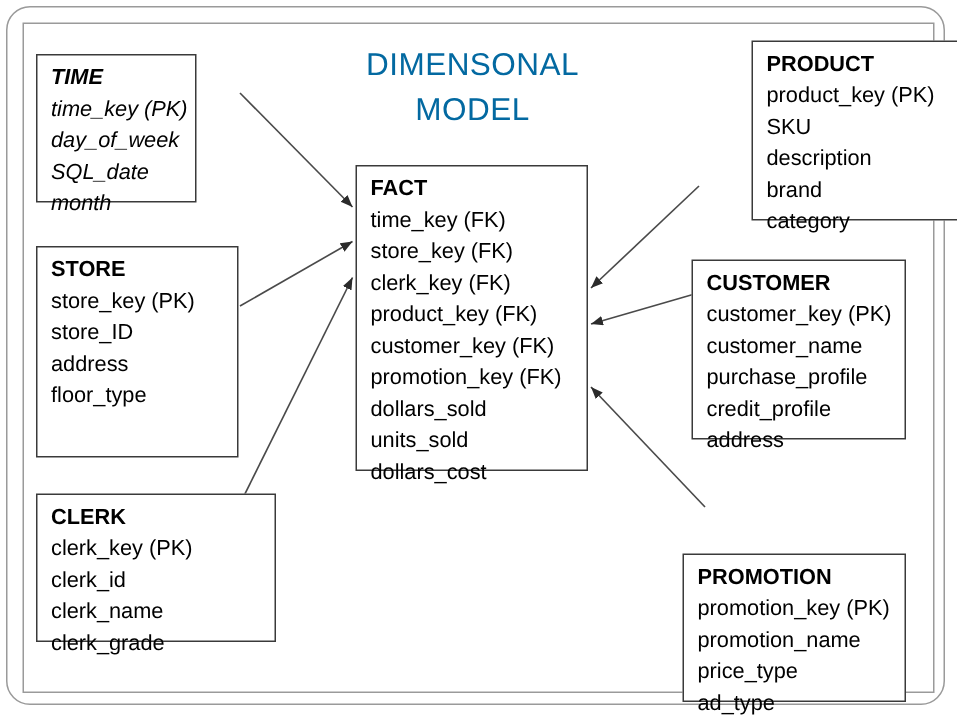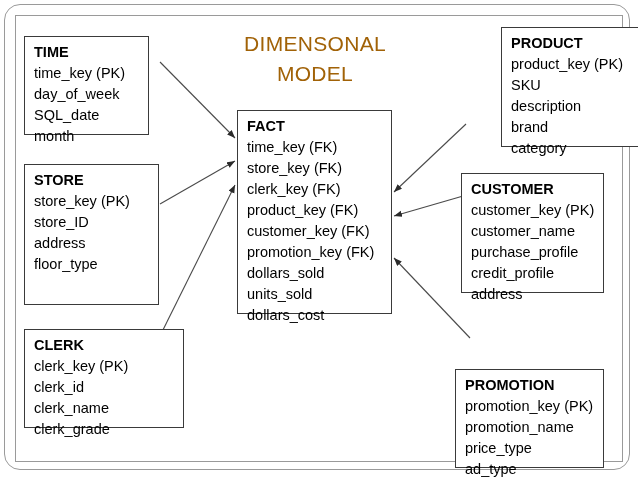--- a/index.html
+++ b/index.html
@@ -39,21 +39,21 @@
   }
   
   .title {
     position: absolute;
     left: 200px;
     top: 29px;
     width: 230px;
     text-align: center;
     font-size: 21px;
     line-height: 30px;
-    color: #a16207;
+    color: #0369a1;
     letter-spacing: 0.3px;
   }
   .title div { white-space: nowrap; }
   
   .entity {
     position: absolute;
     border: 1px solid #3a3a3a;
     background: #ffffff;
     box-sizing: border-box;
     padding: 5px 8px 6px 9px;
@@ -104,21 +104,21 @@
       <line x1="160" y1="62" x2="235" y2="138"></line>
       <line x1="160" y1="204" x2="235" y2="161"></line>
       <line x1="152" y1="352" x2="235" y2="185"></line>
       <line x1="466" y1="124" x2="394" y2="192"></line>
       <line x1="470" y1="194" x2="394" y2="216"></line>
       <line x1="470" y1="338" x2="394" y2="258"></line>
     </g>
   </svg>
 
   <div id="entity-layer">
-      <div class="entity" style="left: 24px; top: 36px; width: 125px; height: 99px;">
+      <div class="entity" style="left: 24px; top: 36px; width: 107px; height: 99px; font-style: italic;">
         <div class="ename">TIME</div>
         <div class="attr">time_key (PK)</div>
         <div class="attr">day_of_week</div>
         <div class="attr">SQL_date</div>
         <div class="attr">month</div>
       </div>
       <div class="entity" style="left: 24px; top: 164px; width: 135px; height: 141px;">
         <div class="ename">STORE</div>
         <div class="attr">store_key (PK)</div>
         <div class="attr">store_ID</div>

